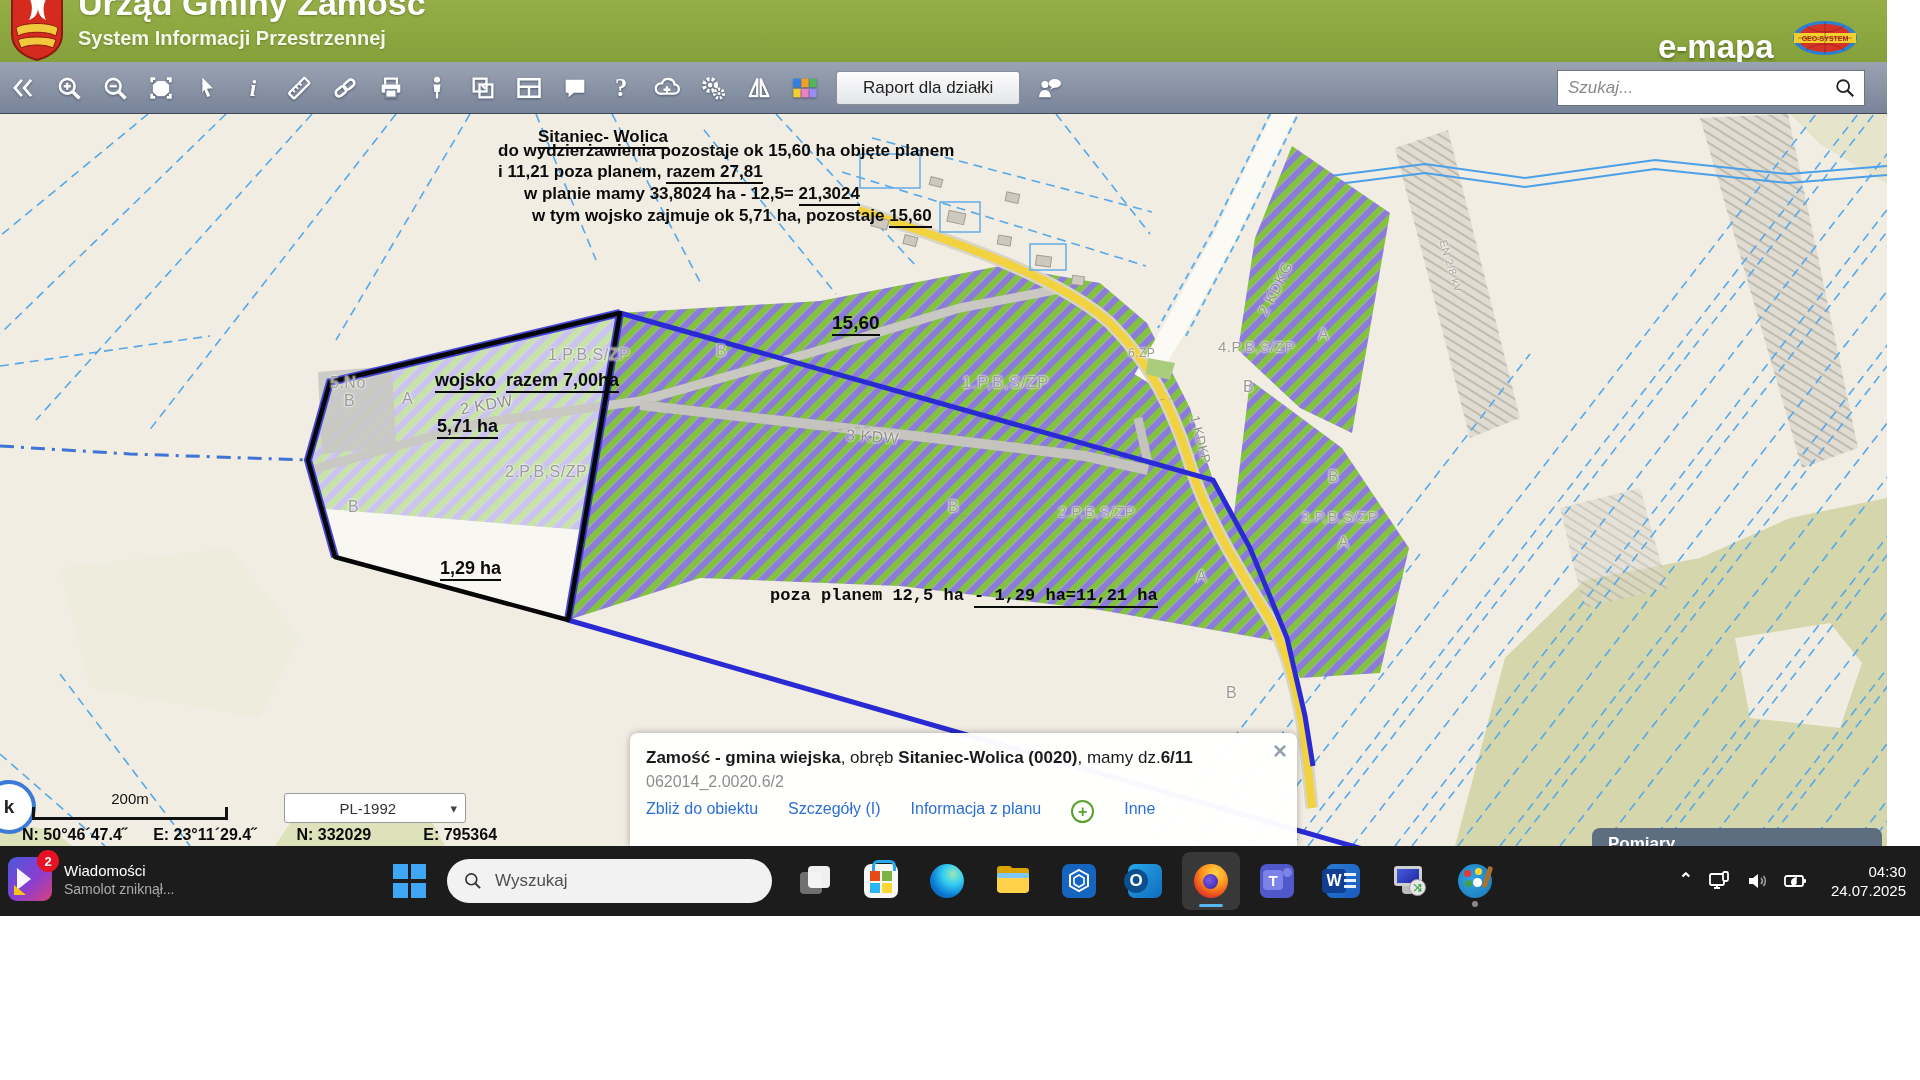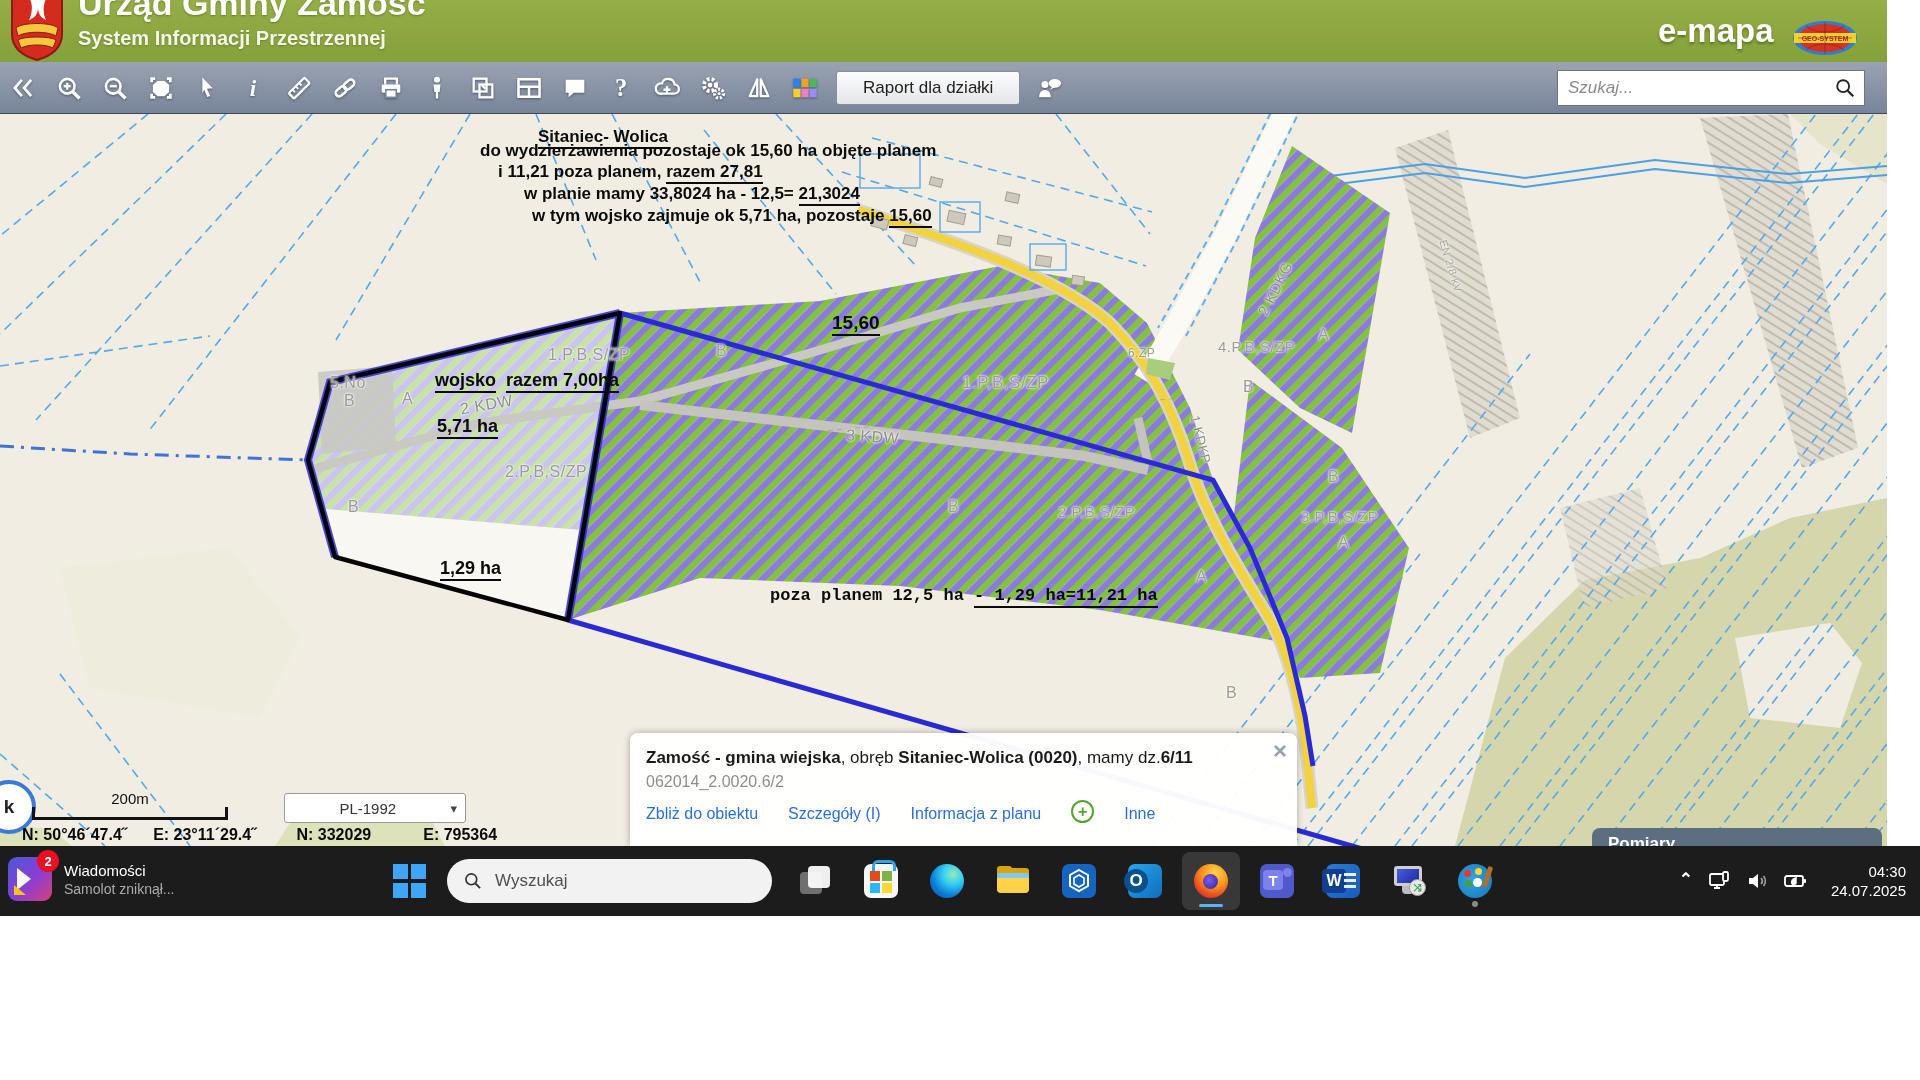--- a/index.html
+++ b/index.html
@@ -6,21 +6,21 @@
   .screen{position:relative;width:1920px;height:1080px;background:#ffffff;overflow:hidden;
           font-family:"Liberation Sans",sans-serif;}
   
   .header{position:absolute;left:0;top:0;width:1887px;height:62px;overflow:hidden;
           background:linear-gradient(#95ae47,#85a13b);}
   .hdr-title{position:absolute;left:78px;top:-16px;font-size:34px;font-weight:700;color:#fff;
              text-shadow:0 1px 2px rgba(60,80,20,.5);white-space:nowrap;}
   .hdr-sub{position:absolute;left:78px;top:27px;font-size:20px;font-weight:700;color:#f4f7ea;
            text-shadow:0 1px 2px rgba(60,80,20,.4);white-space:nowrap;}
   .logo{position:absolute;left:8px;top:-12px;width:58px;height:74px;}
-  .brand{position:absolute;left:1658px;top:12px;font-size:33px;font-weight:700;color:#fff;
+  .brand{position:absolute;left:1658px;top:28px;font-size:33px;font-weight:700;color:#fff;
          text-shadow:0 2px 3px rgba(50,70,15,.55);}
   .badge{position:absolute;left:1792px;top:20px;width:66px;height:36px;}
   
   .toolbar{position:absolute;left:0;top:62px;width:1887px;height:52px;
            background:linear-gradient(#9aa3b2,#78849a);border-bottom:1px solid #3f4654;
            display:flex;align-items:center;box-sizing:border-box;}
   .ticon{width:46px;height:46px;display:flex;align-items:center;justify-content:center;cursor:pointer;}
   .ticon svg{width:28px;height:28px;filter:drop-shadow(0 1px 1px rgba(35,45,65,.55));}
   .report-btn{margin-left:8px;height:32px;padding:0 26px;background:linear-gradient(#fdfdfd,#e3e5e8);
               border:1px solid #8a8f98;border-radius:3px;font-size:17px;color:#222;
@@ -38,21 +38,21 @@
   .mlabel{position:absolute;color:#9c9c93;font-size:16px;white-space:nowrap;z-index:2;
           text-shadow:0 0 2px #fff,0 0 3px #fff;letter-spacing:.5px;}
   
   .ipanel{position:absolute;left:630px;top:619px;width:667px;height:113px;z-index:6;
           background:rgba(255,255,255,.97);border-radius:8px 8px 0 0;
           box-shadow:0 0 7px rgba(0,0,0,.3);padding:10px 16px;box-sizing:border-box;}
   .ip-close{position:absolute;right:10px;top:4px;font-size:24px;font-weight:700;color:#96a1ae;cursor:pointer;}
   .ip-type{font-size:15px;color:#5a5a5a;}
   .ip-name{font-size:17px;color:#1a1a1a;margin-top:5px;}
   .ip-id{font-size:16px;color:#8d8d8d;margin-top:5px;}
-  .ip-links{display:flex;align-items:flex-end;gap:30px;margin-top:9px;font-size:16px;}
+  .ip-links{display:flex;align-items:flex-start;gap:30px;margin-top:9px;font-size:16px;}
   .ip-links .lnk{color:#2b6fd6;cursor:pointer;}
   .plus-ico{width:19px;height:19px;border:2px solid #58a12e;border-radius:50%;color:#58a12e;
             font-size:16px;font-weight:700;display:flex;align-items:center;justify-content:center;cursor:pointer;}
   
   .histbtn{position:absolute;left:-18px;top:666px;width:46px;height:46px;border-radius:50%;
            background:#fff;border:4px solid #3b7ad6;color:#222;font-size:19px;font-weight:700;
            display:flex;align-items:center;justify-content:center;z-index:5;cursor:pointer;}
   .scale{position:absolute;left:32px;top:676px;z-index:5;width:196px;text-align:center;}
   .scale .lbl{font-size:15px;color:#111;}
   .scale .bar{height:10px;border-left:3px solid #111;border-right:3px solid #111;border-bottom:3px solid #111;}
@@ -395,21 +395,21 @@
     <div class="mlabel" style="left:1243px;top:264px;">B</div>
     <div class="mlabel" style="left:1301px;top:394px;font-size:15px;">3.P,B,S/ZP</div>
     <div class="mlabel" style="left:1328px;top:354px;">B</div>
     <div class="mlabel" style="left:1338px;top:420px;">A</div>
     <div class="mlabel" style="left:1246px;top:166px;transform:rotate(-63deg);font-size:15px;color:#8f8f88;">2 KDKG</div>
     <div class="mlabel" style="left:1176px;top:318px;transform:rotate(76deg);font-size:13px;color:#8f8f88;">1 KDKP</div>
     <div class="mlabel" style="left:1226px;top:570px;">B</div>
     <div class="mlabel" style="left:1424px;top:146px;transform:rotate(73deg);font-size:11px;color:#a8a49c;">EN 2/8 kV</div>
 
     <div class="note" style="left:498px;top:13px;margin-left:40px;"><span class="u">Sitaniec- Wolica</span></div>
-    <div class="note" style="left:480px;top:27px;">do wydzierżawienia pozostaje ok 15,60 ha objęte planem</div>
+    <div class="note" style="left:498px;top:27px;">do wydzierżawienia pozostaje ok 15,60 ha objęte planem</div>
     <div class="note" style="left:498px;top:48px;">
       <span>i 11,21 poza planem,</span> <span class="u">razem 27,81</span></div>
     <div class="note" style="left:524px;top:70px;">
       <span>w planie mamy 33,8024 ha - 12,5=</span> <span class="u">21,3024</span></div>
     <div class="note" style="left:532px;top:92px;">
       <span>w tym wojsko zajmuje ok 5,71 ha, pozostaje</span> <span class="u">15,60</span></div>
     <div class="note" style="left:832px;top:198px;font-size:19px;"><span class="u">15,60</span></div>
     <div class="note" style="left:435px;top:256px;font-size:18px;">
       <span class="u">wojsko</span>&nbsp; <span class="u">razem 7,00ha</span></div>
     <div class="note" style="left:437px;top:302px;font-size:18px;"><span class="u">5,71 ha</span></div>

